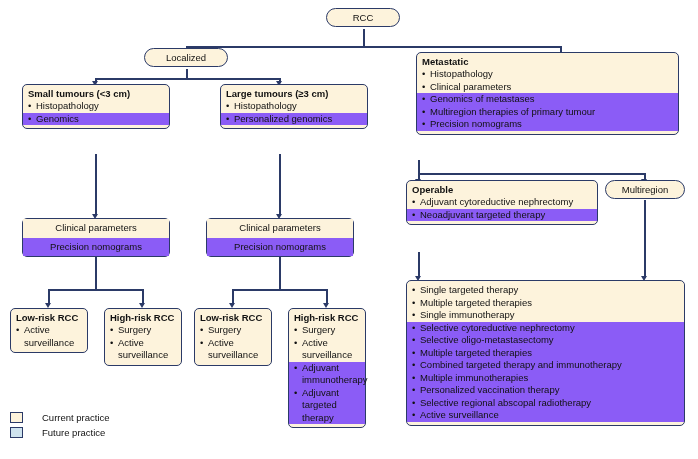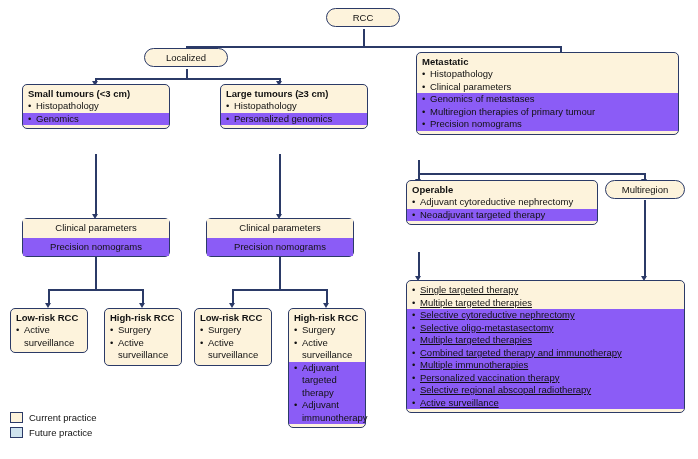--- a/index.html
+++ b/index.html
@@ -67,20 +67,21 @@
     border-top:5px solid #2b3a67;
   }
   .legend{
     position:absolute;
     left:10px;top:412px;
     width:110px;
   }
   .legend .row{
     display:flex;align-items:center;
     margin-bottom:4px;
+    gap:13px;
   }
   .legend .sw{
     width:13px;height:11px;
     border:1px solid #2b3a67;
     margin-right:6px;
     box-sizing:border-box;
   }
   .legend .sw.cur{background:#fdf3dc;}
   .legend .sw.fut{background:#cfe3ee;}
   .legend .lbl{font-size:9.5px;}
@@ -267,31 +268,32 @@
   <div class="node" data-name="node-high-risk-right" style="left:288px;top:308px;width:78px;">
     <div class="title" data-name="node-high-risk-right-title">High-risk RCC</div>
     <div class="band current" data-name="high-risk-right-current">
       <ul>
         <li data-name="list-item">Surgery</li>
         <li class="wrap" data-name="list-item">Active surveillance</li>
       </ul>
     </div>
     <div class="band future" data-name="high-risk-right-future">
       <ul>
+        <li class="wrap" data-name="list-item">Adjuvant immunotherapy</li>
         <li class="wrap" data-name="list-item">Adjuvant targeted therapy</li>
-        <li class="wrap" data-name="list-item">Adjuvant immunotherapy</li>
-      </ul>
-    </div>
-  </div>
-
-  <div class="node" data-name="node-therapies" style="left:406px;top:280px;width:279px;text-decoration:underline;">
+      </ul>
+    </div>
+  </div>
+
+  <div class="node" data-name="node-therapies" style="left:406px;top:280px;width:279px;">
     <div class="band current" data-name="therapies-current-list">
       <ul>
         <li data-name="list-item">Single targeted therapy</li>
         <li data-name="list-item">Multiple targeted therapies</li>
+        <li data-name="list-item">Single immunotherapy</li>
       </ul>
     </div>
     <div class="band future" data-name="therapies-future-list">
       <ul>
         <li data-name="list-item">Selective cytoreductive nephrectomy</li>
         <li data-name="list-item">Selective oligo-metastasectomy</li>
         <li data-name="list-item">Multiple targeted therapies</li>
         <li data-name="list-item">Combined targeted therapy and immunotherapy</li>
         <li data-name="list-item">Multiple immunotherapies</li>
         <li data-name="list-item">Personalized vaccination therapy</li>

